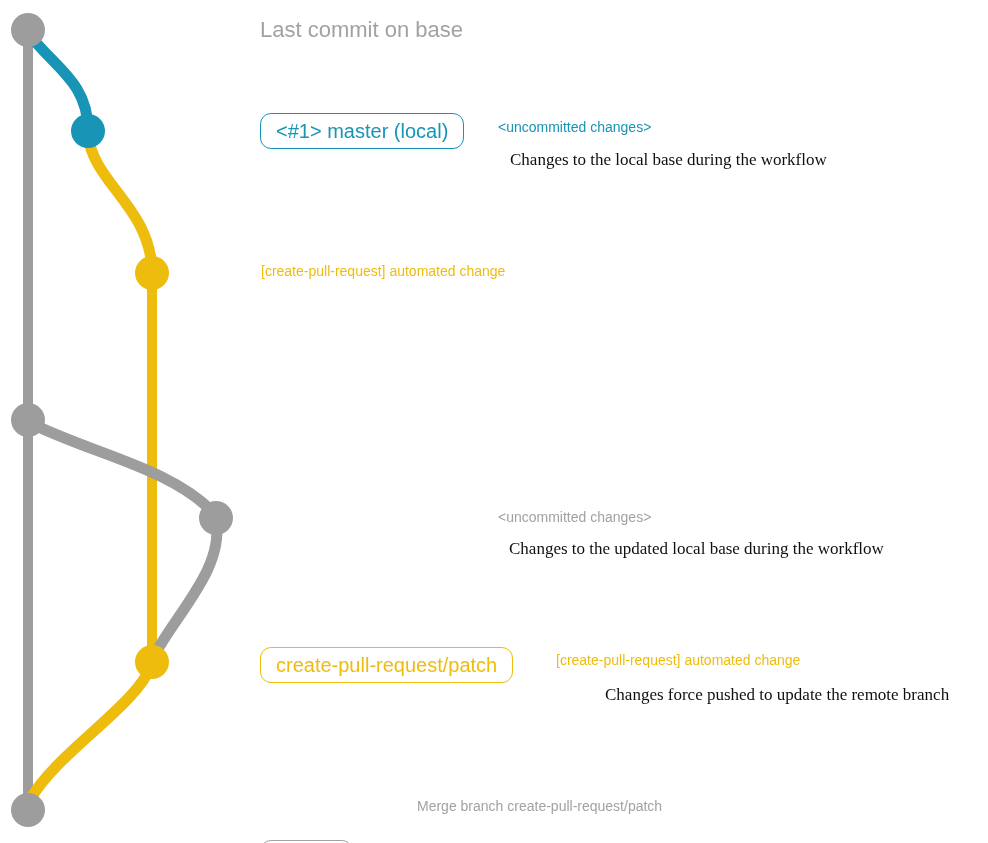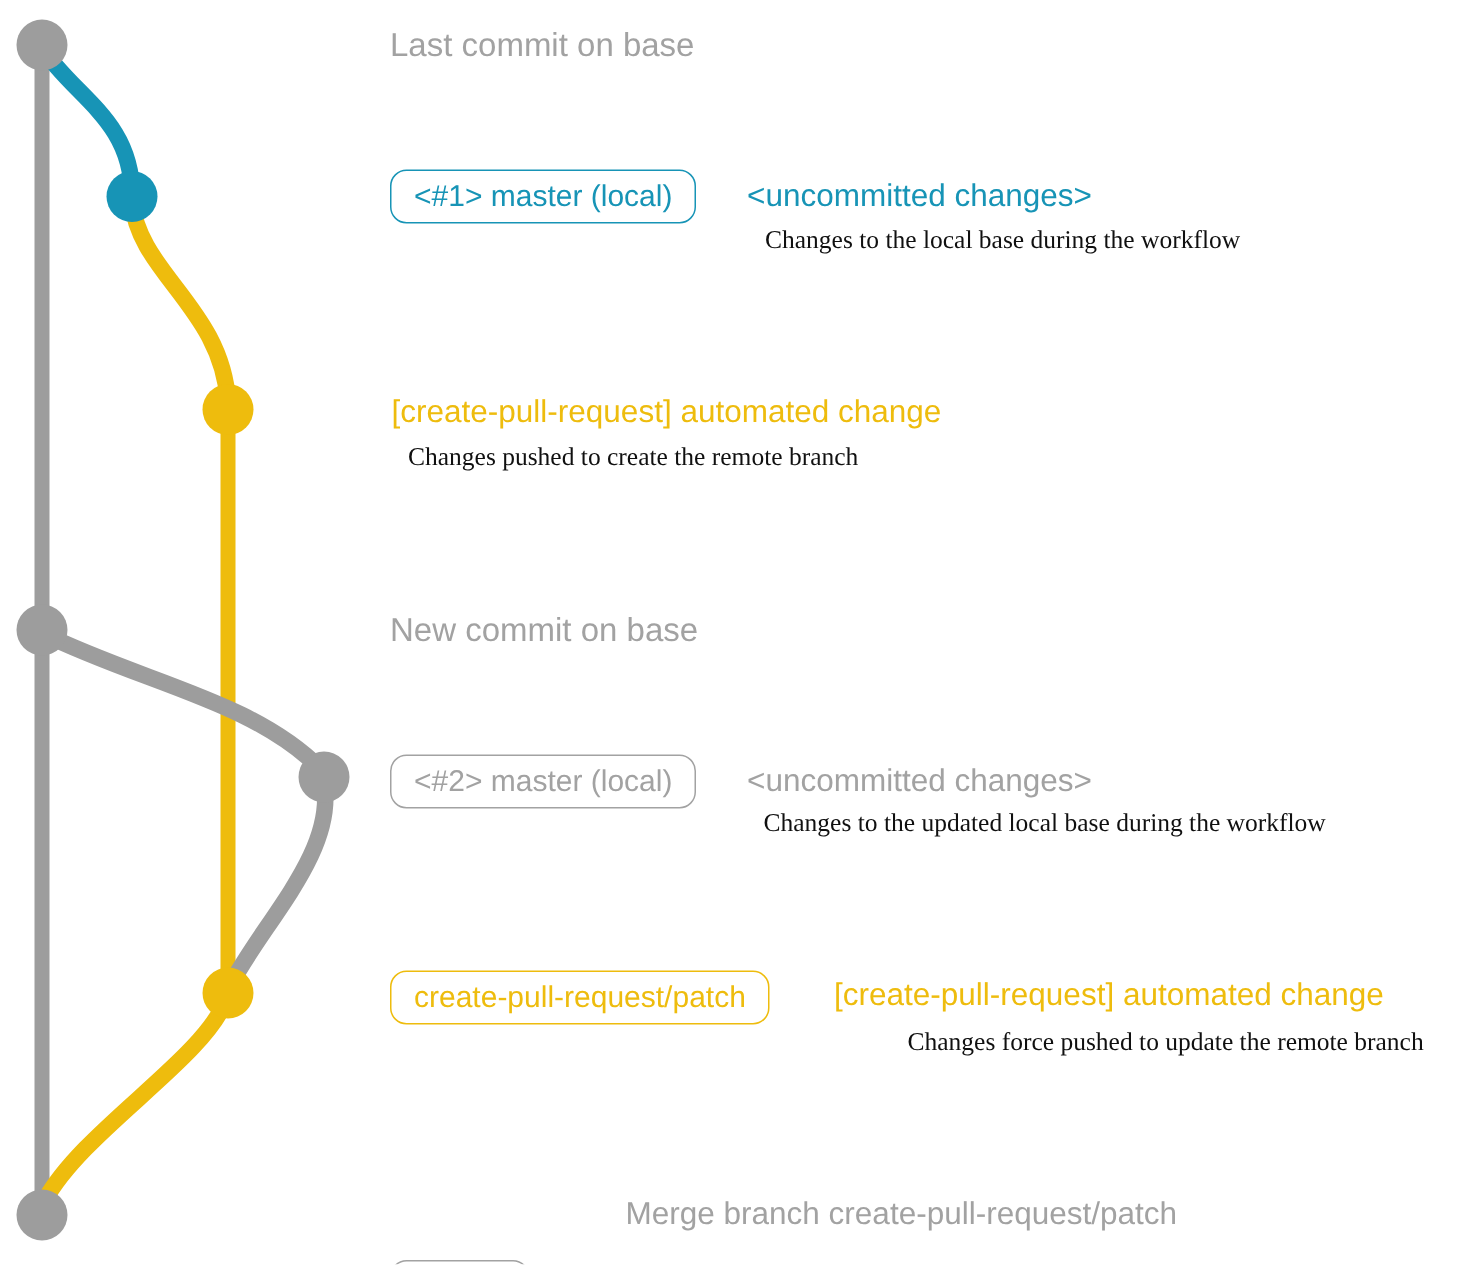--- a/index.html
+++ b/index.html
@@ -43,21 +43,21 @@
     border-radius: 11px;
     background: #ffffff;
     white-space: nowrap;
   }
   .badge.teal   { color: var(--teal);      border-color: var(--teal); }
   .badge.gray   { color: var(--gray-text); border-color: var(--gray-text); }
   .badge.yellow { color: var(--yellow);    border-color: var(--yellow); }
 
   .note {
     position: absolute;
-    font-size: 21px;
+    font-size: 14px;
     white-space: nowrap;
   }
   .note.teal   { color: var(--teal); }
   .note.gray   { color: var(--gray-text); }
   .note.yellow { color: var(--yellow); }
 
   .desc {
     position: absolute;
     font-family: "Liberation Serif", serif;
     font-size: 17px;
@@ -95,25 +95,22 @@
     <circle class="gray-fill" cx="28" cy="810" r="17"></circle>
   </svg>
 
   <div class="heading" style="left:260px; top:17px;">Last commit on base</div>
 
   <div class="badge teal" style="left:260px; top:113px;">&lt;#1&gt; master (local)</div>
   <div class="note teal" style="left:498px; top:119px;">&lt;uncommitted changes&gt;</div>
   <div class="desc" style="left:510px; top:150px;">Changes to the local base during the workflow</div>
 
   <div class="note yellow" style="left:261px; top:263px;">[create-pull-request] automated change</div>
-  <div class="desc" style="left:272px; top:295px;">Changes pushed to create the remote branch</div>
 
-  <div class="heading" style="left:260px; top:407px;">New commit on base</div>
 
-  <div class="badge gray" style="left:260px; top:503px;">&lt;#2&gt; master (local)</div>
   <div class="note gray" style="left:498px; top:509px;">&lt;uncommitted changes&gt;</div>
   <div class="desc" style="left:509px; top:539px;text-align:right;">Changes to the updated local base during the workflow</div>
 
   <div class="badge yellow" style="left:260px; top:647px;">create-pull-request/patch</div>
   <div class="note yellow" style="left:556px; top:652px;">[create-pull-request] automated change</div>
   <div class="desc" style="left:569px; top:685px;margin-left:36px;">Changes force pushed to update the remote branch</div>
 
   <div class="badge gray" style="left:260px; top:792px;margin-top:48px;">master</div>
   <div class="note gray" style="left:370px; top:798px;margin-left:47px;">Merge branch create-pull-request/patch</div>
 

